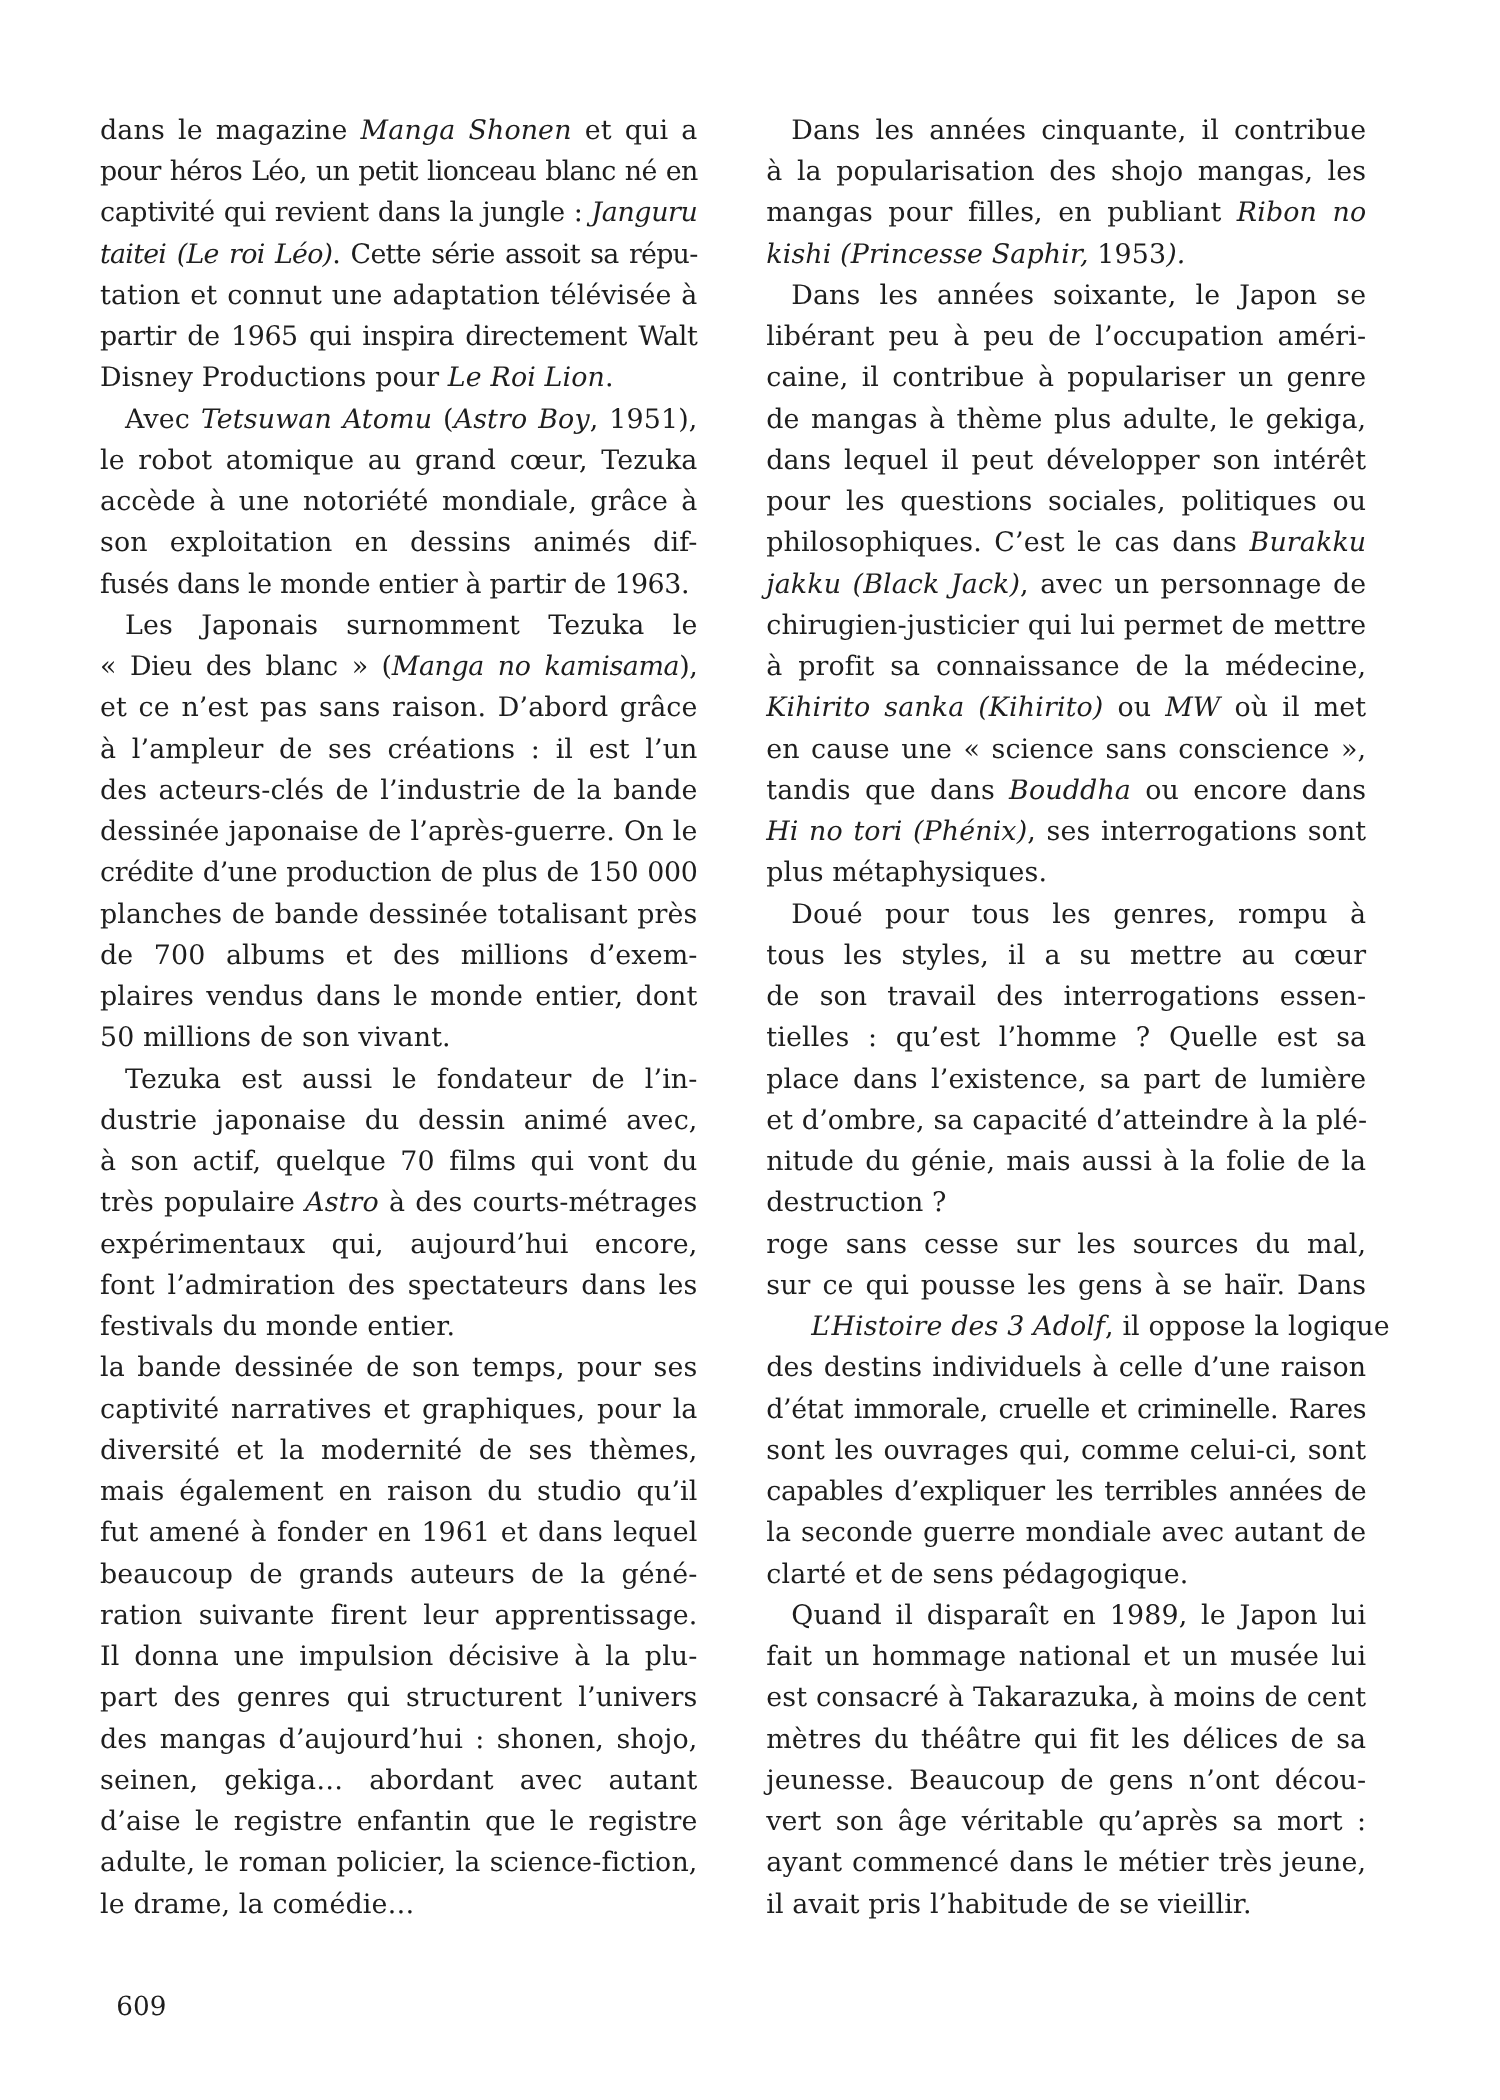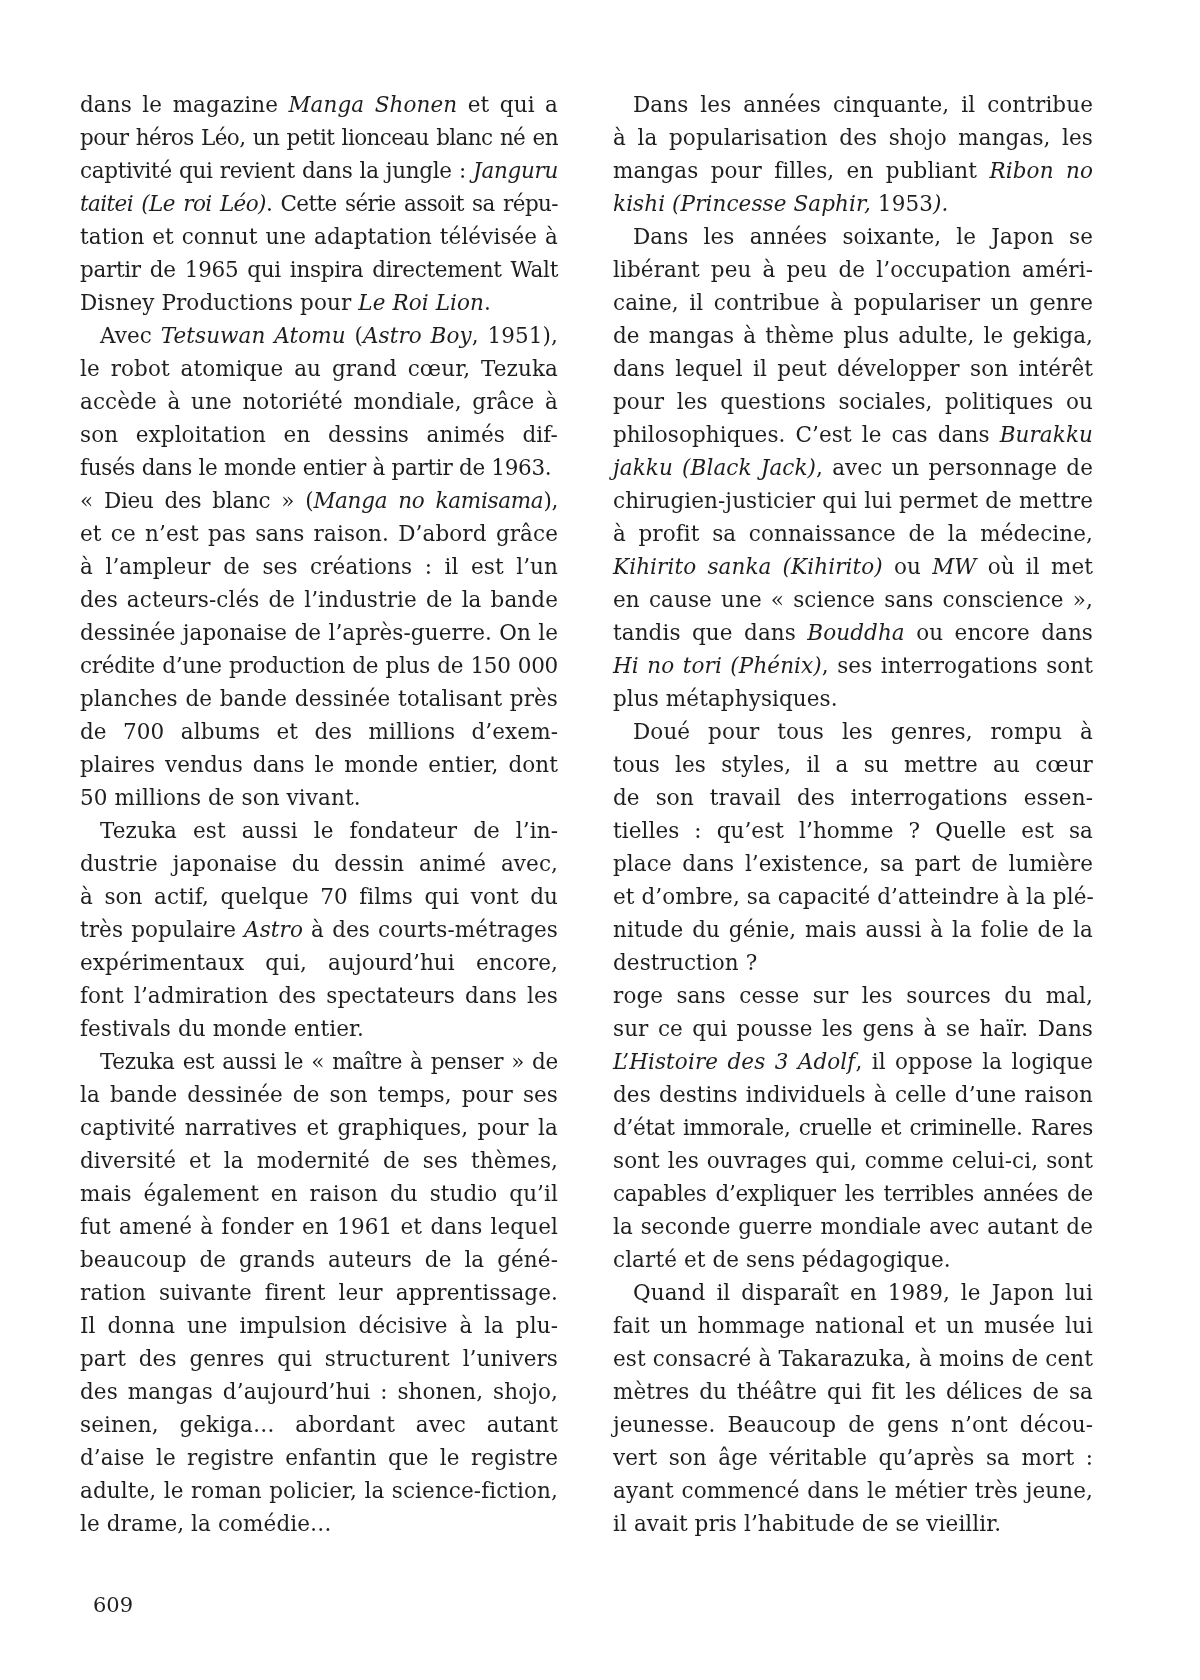--- a/index.html
+++ b/index.html
@@ -66,38 +66,38 @@
       <div class="line" style="white-space: nowrap; letter-spacing: -0.3px;"><span>captivité qui revient dans la jungle : </span><span class="it">Janguru</span></div>
       <div class="line" style="white-space: nowrap; letter-spacing: -0.6px;"><span class="it">taitei (Le roi Léo)</span><span>. Cette série assoit sa répu-</span></div>
       <div class="line" style="white-space: nowrap;"><span>tation et connut une adaptation télévisée à</span></div>
       <div class="line" style="white-space: nowrap; letter-spacing: -0.3px;"><span>partir de 1965 qui inspira directement Walt</span></div>
       <div class="line last" style="white-space: nowrap;"><span>Disney Productions pour </span><span class="it">Le Roi Lion</span><span>.</span></div>
       <div class="line indent" style="white-space: nowrap;"><span>Avec </span><span class="it">Tetsuwan Atomu</span><span> (</span><span class="it">Astro Boy</span><span>, 1951),</span></div>
       <div class="line" style="white-space: nowrap;"><span>le robot atomique au grand cœur, Tezuka</span></div>
       <div class="line" style="white-space: nowrap;"><span>accède à une notoriété mondiale, grâce à</span></div>
       <div class="line" style="white-space: nowrap;"><span>son exploitation en dessins animés dif-</span></div>
       <div class="line last" style="white-space: nowrap; letter-spacing: -0.3px;"><span>fusés dans le monde entier à partir de 1963.</span></div>
+      <div class="line indent" style="white-space: nowrap;"><span>Les Japonais surnomment Tezuka le</span></div>
       <div class="line" style="white-space: nowrap; letter-spacing: -0.3px;"><span>« Dieu des blanc » (</span><span class="it">Manga no kamisama</span><span>),</span></div>
       <div class="line" style="white-space: nowrap;"><span>et ce n’est pas sans raison. D’abord grâce</span></div>
       <div class="line" style="white-space: nowrap;"><span>à l’ampleur de ses créations : il est l’un</span></div>
       <div class="line" style="white-space: nowrap;"><span>des acteurs-clés de l’industrie de la bande</span></div>
       <div class="line" style="white-space: nowrap;"><span>dessinée japonaise de l’après-guerre. On le</span></div>
       <div class="line" style="white-space: nowrap; letter-spacing: -0.3px;"><span>crédite d’une production de plus de 150 000</span></div>
       <div class="line" style="white-space: nowrap;"><span>planches de bande dessinée totalisant près</span></div>
       <div class="line" style="white-space: nowrap;"><span>de 700 albums et des millions d’exem-</span></div>
       <div class="line" style="white-space: nowrap;"><span>plaires vendus dans le monde entier, dont</span></div>
       <div class="line last" style="white-space: nowrap;"><span>50 millions de son vivant.</span></div>
       <div class="line indent" style="white-space: nowrap;"><span>Tezuka est aussi le fondateur de l’in-</span></div>
       <div class="line" style="white-space: nowrap;"><span>dustrie japonaise du dessin animé avec,</span></div>
       <div class="line" style="white-space: nowrap;"><span>à son actif, quelque 70 films qui vont du</span></div>
       <div class="line" style="white-space: nowrap;"><span>très populaire </span><span class="it">Astro</span><span> à des courts-métrages</span></div>
       <div class="line" style="white-space: nowrap;"><span>expérimentaux qui, aujourd’hui encore,</span></div>
       <div class="line" style="white-space: nowrap;"><span>font l’admiration des spectateurs dans les</span></div>
       <div class="line last" style="white-space: nowrap;"><span>festivals du monde entier.</span></div>
-      <div class="line indent" style="white-space: nowrap; letter-spacing: -0.3px;"><span>Tezuka est aussi le « maître à penser » de</span></div>
       <div class="line" style="white-space: nowrap;"><span>la bande dessinée de son temps, pour ses</span></div>
       <div class="line" style="white-space: nowrap;"><span>captivité narratives et graphiques, pour la</span></div>
       <div class="line" style="white-space: nowrap;"><span>diversité et la modernité de ses thèmes,</span></div>
       <div class="line" style="white-space: nowrap;"><span>mais également en raison du studio qu’il</span></div>
       <div class="line" style="white-space: nowrap;"><span>fut amené à fonder en 1961 et dans lequel</span></div>
       <div class="line" style="white-space: nowrap;"><span>beaucoup de grands auteurs de la géné-</span></div>
       <div class="line" style="white-space: nowrap;"><span>ration suivante firent leur apprentissage.</span></div>
       <div class="line" style="white-space: nowrap;"><span>Il donna une impulsion décisive à la plu-</span></div>
       <div class="line" style="white-space: nowrap;"><span>part des genres qui structurent l’univers</span></div>
       <div class="line" style="white-space: nowrap;"><span>des mangas d’aujourd’hui : shonen, shojo,</span></div>
@@ -129,21 +129,21 @@
       <div class="line indent" style="white-space: nowrap;"><span>Doué pour tous les genres, rompu à</span></div>
       <div class="line" style="white-space: nowrap;"><span>tous les styles, il a su mettre au cœur</span></div>
       <div class="line" style="white-space: nowrap;"><span>de son travail des interrogations essen-</span></div>
       <div class="line" style="white-space: nowrap;"><span>tielles : qu’est l’homme ? Quelle est sa</span></div>
       <div class="line" style="white-space: nowrap;"><span>place dans l’existence, sa part de lumière</span></div>
       <div class="line" style="white-space: nowrap;"><span>et d’ombre, sa capacité d’atteindre à la plé-</span></div>
       <div class="line" style="white-space: nowrap;"><span>nitude du génie, mais aussi à la folie de la</span></div>
       <div class="line last" style="white-space: nowrap;"><span>destruction ?</span></div>
       <div class="line" style="white-space: nowrap;"><span>roge sans cesse sur les sources du mal,</span></div>
       <div class="line" style="white-space: nowrap;"><span>sur ce qui pousse les gens à se haïr. Dans</span></div>
-      <div class="line" style="white-space: nowrap;"><span class="it">L’Histoire des 3 Adolf</span><span>, il oppose la logique</span></div>
+      <div class="line" style="white-space: nowrap; margin-left: 36px;"><span class="it">L’Histoire des 3 Adolf</span><span>, il oppose la logique</span></div>
       <div class="line" style="white-space: nowrap;"><span>des destins individuels à celle d’une raison</span></div>
       <div class="line" style="white-space: nowrap; letter-spacing: -0.3px;"><span>d’état immorale, cruelle et criminelle. Rares</span></div>
       <div class="line" style="white-space: nowrap;"><span>sont les ouvrages qui, comme celui-ci, sont</span></div>
       <div class="line" style="white-space: nowrap; letter-spacing: -0.3px;"><span>capables d’expliquer les terribles années de</span></div>
       <div class="line" style="white-space: nowrap;"><span>la seconde guerre mondiale avec autant de</span></div>
       <div class="line last" style="white-space: nowrap;"><span>clarté et de sens pédagogique.</span></div>
       <div class="line indent" style="white-space: nowrap;"><span>Quand il disparaît en 1989, le Japon lui</span></div>
       <div class="line" style="white-space: nowrap;"><span>fait un hommage national et un musée lui</span></div>
       <div class="line" style="white-space: nowrap;"><span>est consacré à Takarazuka, à moins de cent</span></div>
       <div class="line" style="white-space: nowrap;"><span>mètres du théâtre qui fit les délices de sa</span></div>

